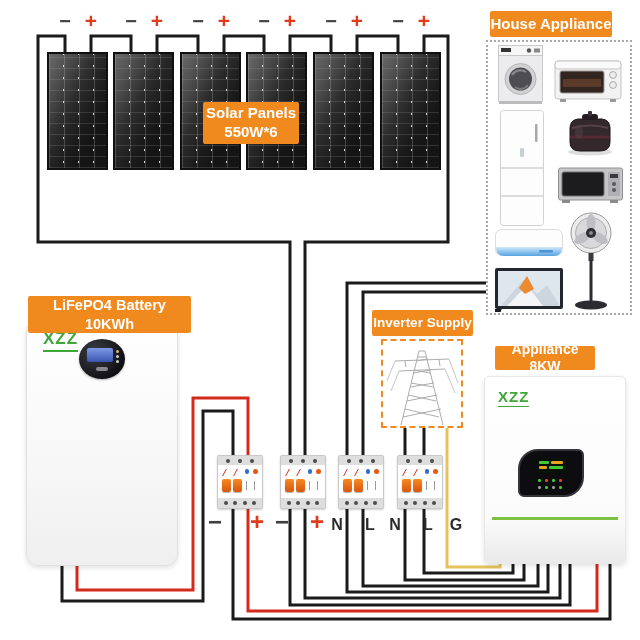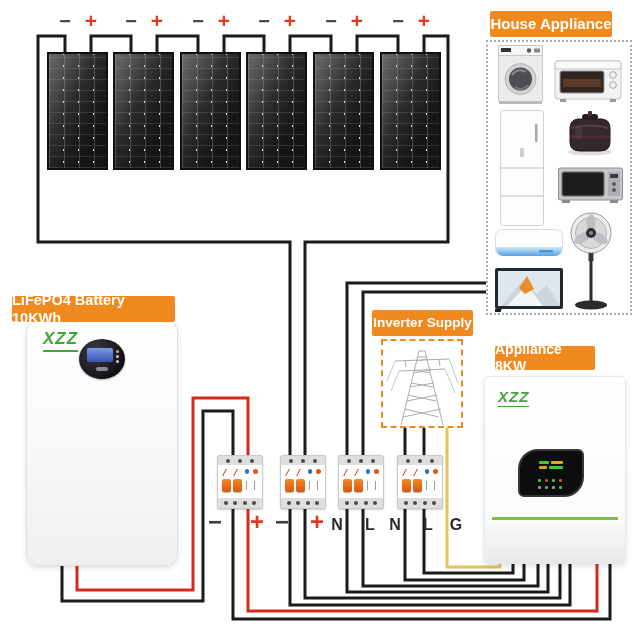--- a/index.html
+++ b/index.html
@@ -17,33 +17,33 @@
     background-size:15px 12px,auto,auto,auto;background-position:7px 6px,0 0,0 0,0 0;
     border:2px solid #101010;box-sizing:border-box;}
   .panel::after{content:"";position:absolute;inset:0;
     background:linear-gradient(118deg,rgba(255,255,255,.20),rgba(255,255,255,.04) 40%,transparent 62%);}
   .pmark{position:absolute;top:10px;transform:translateX(-50%);font-weight:700;z-index:3;line-height:22px;}
   .pm-minus{color:#454545;font-size:20px;}
   .pm-plus{color:#e23a1c;font-size:21px;}
   
   .badge{position:absolute;background:#f18a1e;color:#fff;font-weight:700;z-index:5;
          display:flex;flex-direction:column;align-items:center;justify-content:center;
-         border-radius:2px;text-align:left;line-height:1.25;}
+         border-radius:2px;text-align:center;line-height:1.25;}
   
   #house-box{position:absolute;left:486px;top:40px;width:146px;height:275px;z-index:2;
              border:2px dotted #a8a8a8;background:#fff;box-sizing:border-box;}
   .appl{position:absolute;z-index:3;}
   
   #electric-box{position:absolute;left:381px;top:339px;width:82px;height:89px;z-index:2;
                 border:2px dashed #f18a1e;background:#fff;box-sizing:border-box;}
   
   #battery-body{position:absolute;left:26px;top:320px;width:150px;height:244px;z-index:3;
     background:linear-gradient(180deg,#ffffff 0%,#f7f7f7 60%,#efefef 100%);
     border:1px solid #e0e0e0;border-radius:12px;box-shadow:0 2px 5px rgba(0,0,0,.12);}
-  .brand{position:absolute;color:#3fa637;font-style:italic;font-weight:800;letter-spacing:1px;}
+  .brand{position:absolute;color:#3fa637;font-weight:800;letter-spacing:1px;}
   #battery-brand{left:16px;top:8px;font-size:17px;border-bottom:2px solid #3fa637;padding-bottom:1px;}
   #battery-display{position:absolute;left:52px;top:18px;width:46px;height:40px;border-radius:50%;
     background:radial-gradient(circle at 35% 32%,#3c3c46,#101014 72%);box-shadow:0 1px 2px rgba(0,0,0,.3);}
   #battery-screen{position:absolute;left:8px;top:9px;width:26px;height:14px;border-radius:2px;
     background:linear-gradient(180deg,#7d9ae8,#3a54ae);}
   .bat-dot{position:absolute;width:3px;height:3px;border-radius:50%;background:#d8b26a;}
   #battery-btn{position:absolute;left:17px;top:28px;width:12px;height:4px;border-radius:2px;background:#8a8a8e;}
   
   #inverter-body{position:absolute;left:484px;top:376px;width:140px;height:186px;z-index:3;
     background:linear-gradient(180deg,#ffffff,#fbfbfb 75%,#f0f0f0);
@@ -129,20 +129,24 @@
   <span class="pmark pm-plus" style="left:157px">+</span>
   <span class="pmark pm-minus" style="left:198px">−</span>
   <span class="pmark pm-plus" style="left:224px">+</span>
   <span class="pmark pm-minus" style="left:264px">−</span>
   <span class="pmark pm-plus" style="left:290px">+</span>
   <span class="pmark pm-minus" style="left:331px">−</span>
   <span class="pmark pm-plus" style="left:357px">+</span>
   <span class="pmark pm-minus" style="left:398px">−</span>
   <span class="pmark pm-plus" style="left:424px">+</span>
 
+  <div class="badge" style="left:203px;top:102px;width:96px;height:42px;font-size:15px">
+    <span>Solar Panels</span>
+    <span>550W*6</span>
+  </div>
 
   <div class="badge" style="left:490px;top:11px;width:122px;height:26px;font-size:15px">
     <span>House Appliance</span>
   </div>
   <div id="house-box"></div>
 
   <svg class="appl" style="left:498px;top:45px" width="45" height="60">
     <rect x="0.5" y="0.5" width="44" height="57" rx="2" fill="#ececee" stroke="#c8c8c8"></rect>
     <rect x="0.5" y="0.5" width="44" height="10" fill="#f6f6f6" stroke="#c8c8c8"></rect>
     <rect x="3" y="3" width="10" height="4" fill="#333"></rect>
@@ -223,21 +227,21 @@
     <ellipse cx="21" cy="13" rx="4.5" ry="9" fill="#bfbfc3"></ellipse>
     <ellipse cx="21" cy="13" rx="4.5" ry="9" fill="#bfbfc3" transform="rotate(120 21 23)"></ellipse>
     <ellipse cx="21" cy="13" rx="4.5" ry="9" fill="#bfbfc3" transform="rotate(240 21 23)"></ellipse>
     <circle cx="21" cy="23" r="5" fill="#2e2e32"></circle>
       <circle cx="21" cy="23" r="2" fill="#8a8a8e"></circle>
     <rect x="18.5" y="43" width="5" height="8" fill="#3a3a3e"></rect>
     <rect x="19.5" y="50" width="3" height="42" fill="#2c2c30"></rect>
     <ellipse cx="21" cy="95" rx="16" ry="4.5" fill="#2c2c30"></ellipse>
   </svg>
 
-  <div class="badge" style="left:12px;top:296px;width:163px;height:26px;font-size:14.5px">
+  <div class="badge" style="left:28px;top:296px;width:163px;height:37px;font-size:14.5px">
     <span>LiFePO4 Battery 10KWh</span>
   </div>
   <div id="battery-body">
     <span class="brand" id="battery-brand">XZZ</span>
     <div id="battery-display">
       <div id="battery-screen"></div>
       <span class="bat-dot" style="left:37px;top:11px"></span>
       <span class="bat-dot" style="left:37px;top:16px;background:#cfcfcf"></span>
       <span class="bat-dot" style="left:37px;top:21px;background:#cfcfcf"></span>
       <div id="battery-btn"></div>

